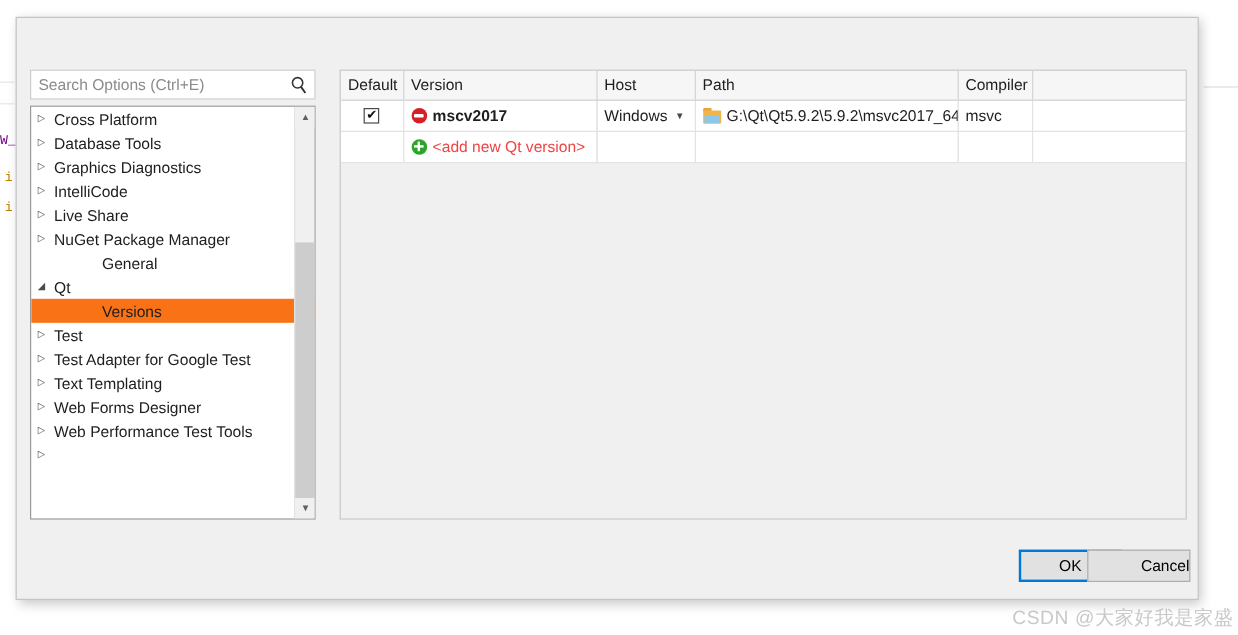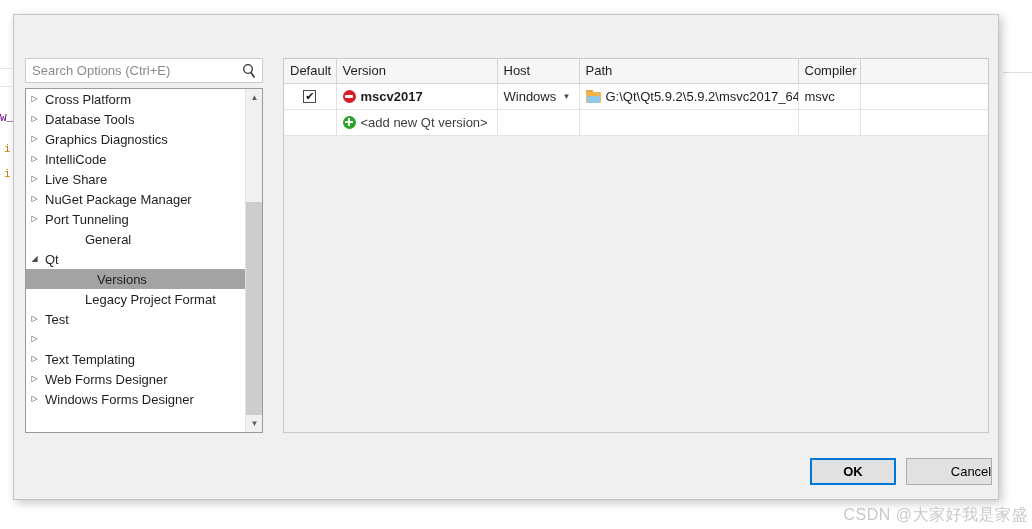--- a/index.html
+++ b/index.html
@@ -104,22 +104,21 @@
   .tree-item {
     position: relative;
     height: 20px;
     display: flex;
     align-items: center;
     font-size: 13px;
     color: #1e1e1e;
     white-space: nowrap;
   }
   .tree-item.selected {
-    background: #a3a3a3;
-    padding-left: 12px;
+    background: #f97316;
   }
   .tree-arrow {
     width: 17px;
     flex: 0 0 17px;
     text-align: center;
     font-size: 8px;
     color: #4a4a4a;
     line-height: 20px;
   }
   .tree-arrow.collapsed::before { content: "\25B7"; }
@@ -245,21 +244,21 @@
     width: 15px; height: 10.5px;
     background: #f0b54a; border-radius: 1px;
   }
   .icon-folder .front {
     position: absolute; left: 1px; bottom: 0;
     width: 13px; height: 7px;
     background: #8fc7e8; border-radius: 0 0 1px 1px;
   }
 
   .val-bold { font-weight: bold; }
-  .val-muted { color: #404040; }
+  .val-muted { color: #ef4444; }
 
   .combo {
     display: flex; align-items: center;
     justify-content: space-between;
     width: 100%;
     padding-right: 8px;
     box-sizing: border-box;
   }
   .combo-arrow { font-size: 8px; color: #4a4a4a; }
 
@@ -268,24 +267,23 @@
     position: absolute;
     width: 86px; height: 27px;
     background: #e1e1e1;
     border: 1px solid #adadad;
     box-sizing: border-box;
     display: flex; align-items: center; justify-content: center;
     font-size: 13px;
     color: #000000;
   }
   #ok-btn {
-    left: 796px; top: 443px;
+    left: 835px; top: 443px;
     border: 2px solid #0078d7;
     background: #e1e1e1;
-    font-weight: bold;
   }
   #cancel-btn {
     left: 892px; top: 443px; padding-left: 44px;
   }
 
   
   #watermark {
     position: absolute;
     right: 4px; bottom: 3px;
     font-size: 16px;
@@ -336,58 +334,54 @@
           <span class="tree-label">IntelliCode</span>
         </div>
         <div class="tree-item">
           <span class="tree-arrow collapsed"></span>
           <span class="tree-label">Live Share</span>
         </div>
         <div class="tree-item">
           <span class="tree-arrow collapsed"></span>
           <span class="tree-label">NuGet Package Manager</span>
         </div>
-        <div class="tree-item">
-          <span class="tree-arrow collapsed"></span>
-          <span class="tree-label">Port Tunneling</span>
-        </div>
         <div class="tree-item child">
           <span class="tree-arrow none"></span>
           <span class="tree-label">General</span>
         </div>
         <div class="tree-item">
           <span class="tree-arrow expanded"></span>
           <span class="tree-label">Qt</span>
         </div>
         <div class="tree-item selected child">
           <span class="tree-arrow none"></span>
           <span class="tree-label">Versions</span>
         </div>
-        <div class="tree-item child">
-          <span class="tree-arrow none"></span>
-          <span class="tree-label">Legacy Project Format</span>
-        </div>
         <div class="tree-item">
           <span class="tree-arrow collapsed"></span>
           <span class="tree-label">Test</span>
         </div>
         <div class="tree-item">
           <span class="tree-arrow collapsed"></span>
+          <span class="tree-label">Test Adapter for Google Test</span>
         </div>
         <div class="tree-item">
           <span class="tree-arrow collapsed"></span>
           <span class="tree-label">Text Templating</span>
         </div>
         <div class="tree-item">
           <span class="tree-arrow collapsed"></span>
           <span class="tree-label">Web Forms Designer</span>
         </div>
         <div class="tree-item">
           <span class="tree-arrow collapsed"></span>
-          <span class="tree-label">Windows Forms Designer</span>
+          <span class="tree-label">Web Performance Test Tools</span>
+        </div>
+        <div class="tree-item">
+          <span class="tree-arrow collapsed"></span>
         </div>
       </div>
     <div id="tree-scroll">
       <div class="sb-arrow" id="sb-up">▲</div>
       <div id="sb-thumb"></div>
       <div class="sb-arrow" id="sb-down">▼</div>
     </div>
   </div>
 
   <div id="table-panel">

